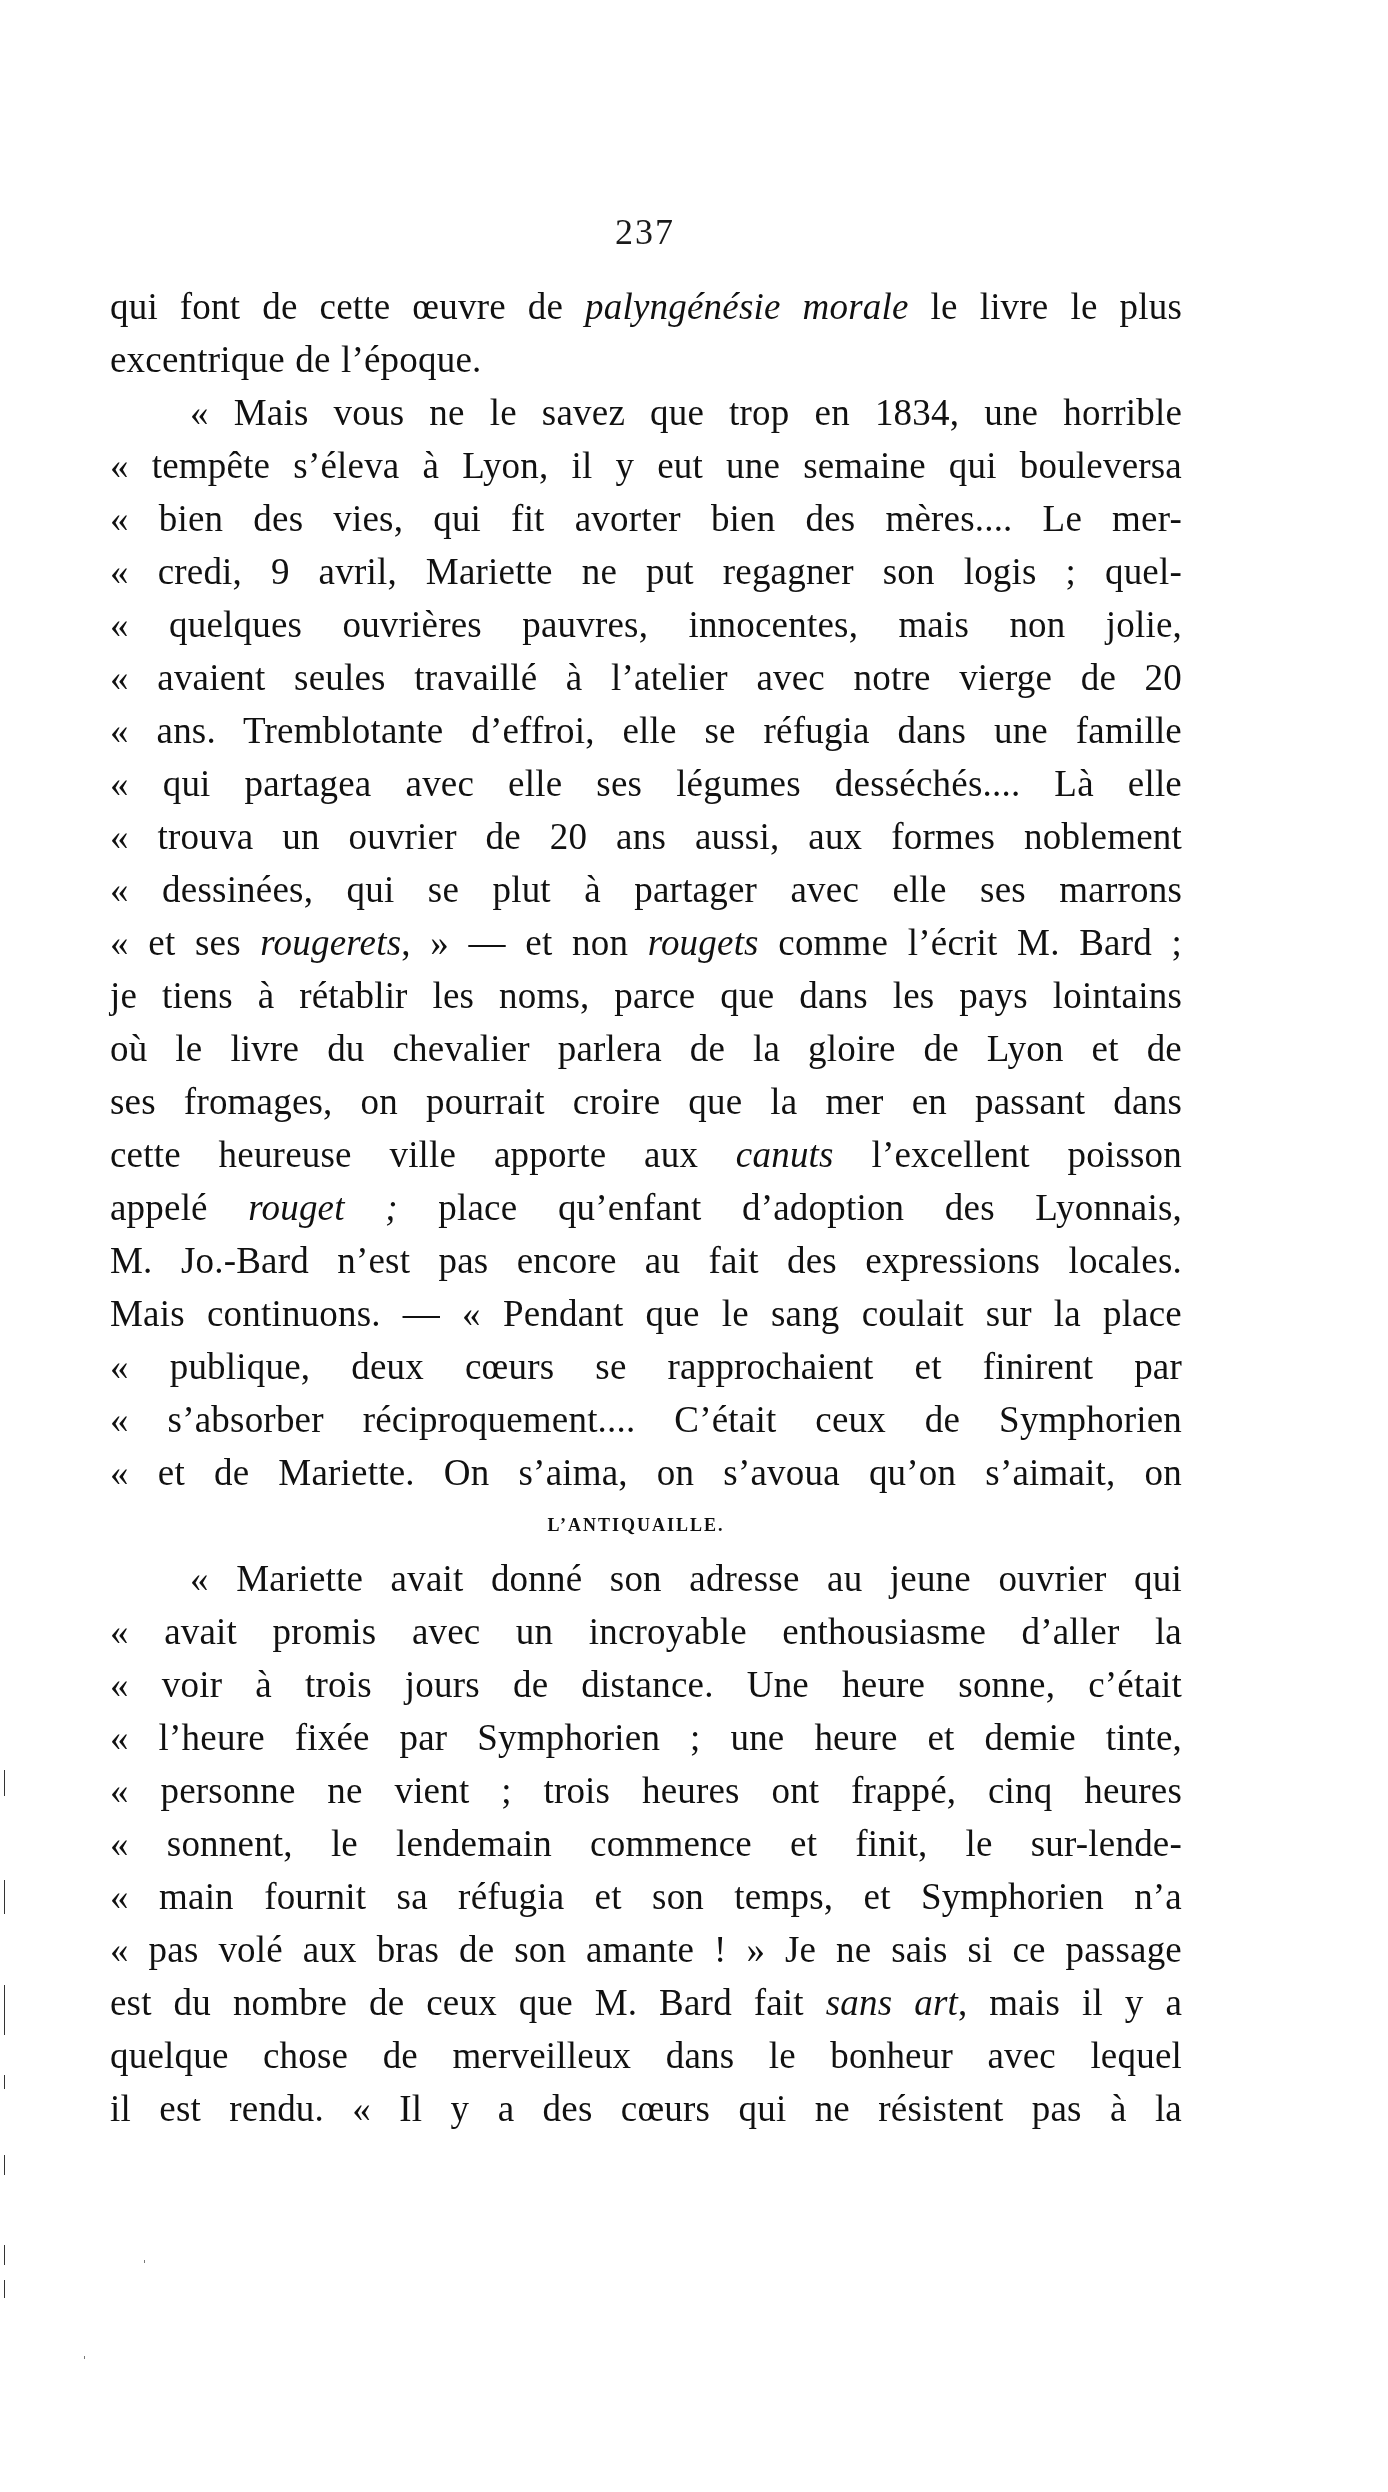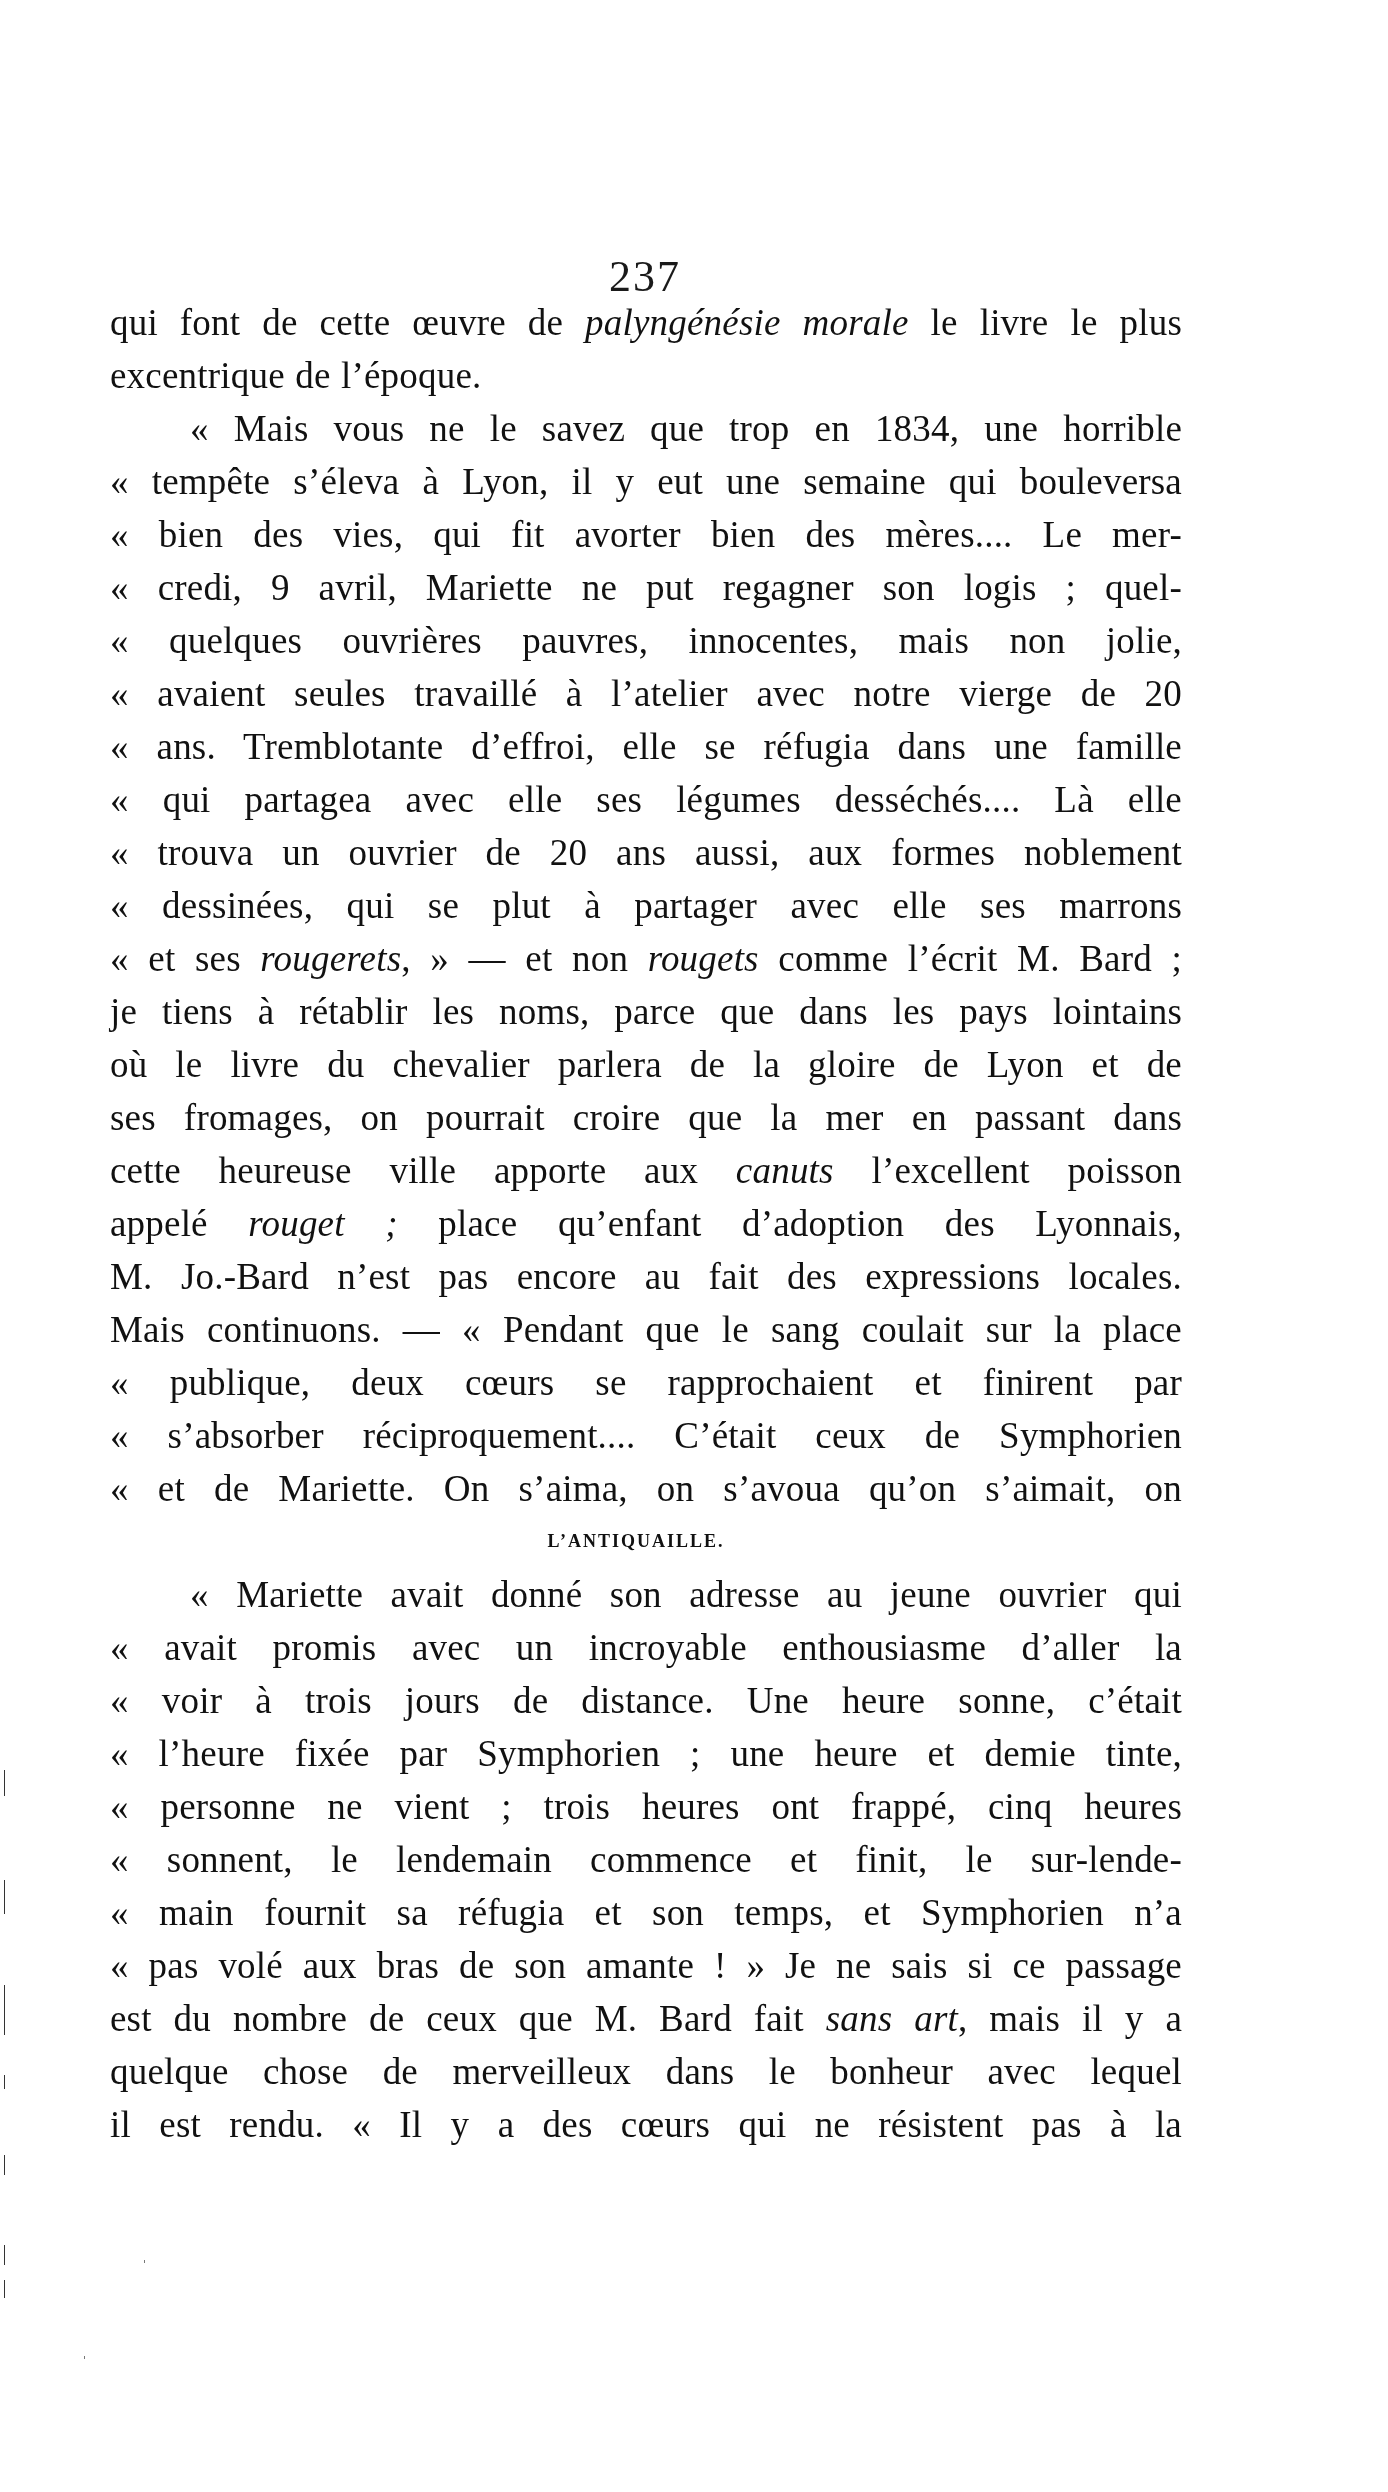--- a/index.html
+++ b/index.html
@@ -20,30 +20,29 @@
     left: 0; top: 0;
     width: 1388px; height: 2492px;
     background: #ffffff;
   }
   .page-number {
     position: absolute;
     top: 212px;
     left: 0;
     width: 1290px;
     text-align: center;
-    font-size: 44px;
+    font-size: 36px;
     line-height: 40px;
     letter-spacing: 2px;
     color: #1a1a1a;
-    margin-top: 45px;
   }
   .text-block {
     position: absolute;
     left: 110px;
-    top: 296px;
+    top: 280px;
     width: 1072px;
   }
   .line {
     height: 53px;
     line-height: 53px;
     font-size: 37px;
     white-space: nowrap;
     text-align: justify;
     text-align-last: justify;
     letter-spacing: 0.2px;

